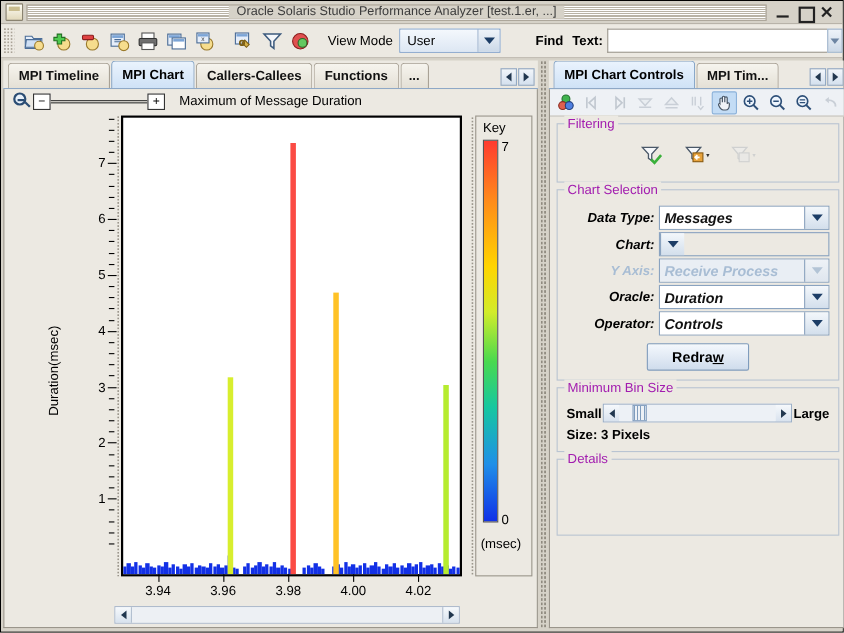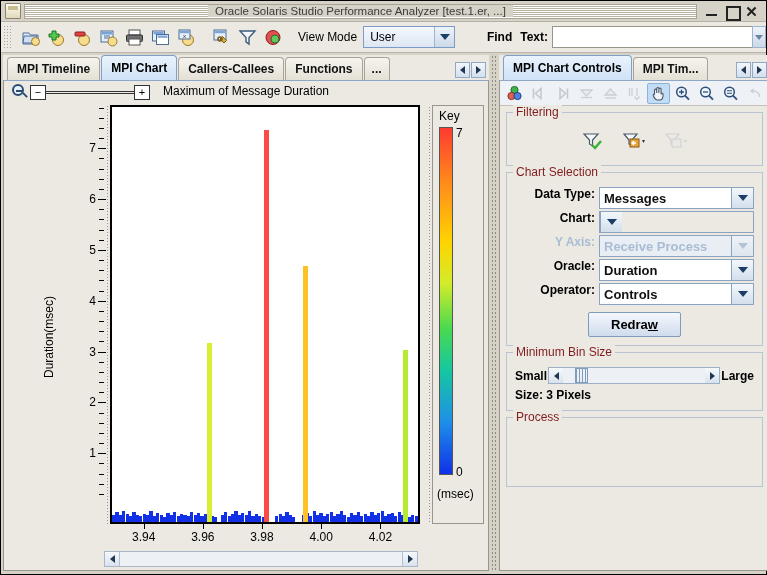--- a/index.html
+++ b/index.html
@@ -293,27 +293,27 @@
 
   .group{
     margin:6px 6px 0 6px;
     border:1px solid #b9c4d2;
     position:relative;
     padding:14px 8px 8px 8px;
     background:#ece9e2;
   }
   .group > .glegend{
     position:absolute; top:-8px; left:6px; background:#ece9e2;
-    padding:0 3px; font-size:12px; color:#7f1d1d;
+    padding:0 3px; font-size:12px; color:#a21caf;
   }
   .filter-row{ display:flex; justify-content:center; gap:16px; padding:3px 0 5px 0;}
   .ficon{ width:26px;height:22px; display:flex;align-items:center;justify-content:center; cursor:pointer;}
   .ficon.dis{opacity:0.4;cursor:default;}
 
-  .selrow{ display:flex; align-items:flex-start; margin-bottom:2px; }
+  .selrow{ display:flex; align-items:center; margin-bottom:2px;font-style:italic; }
   .sellabel{ width:84px; text-align:right; padding-right:4px; font-size:12px; font-weight:bold; }
   .selcombo{
     flex:1 1 auto; height:22px;
     display:flex; align-items:stretch;
     border:1px solid #8aa3c0;
   }
   .selcombo .v{
     flex:1 1 auto; background:#fff; display:flex;align-items:center;
     padding:0 4px; font-size:13px; font-weight:bold; color:#111;
   }
@@ -866,20 +866,20 @@
               <div class="bs-btn">
                   <div class="tri-r"></div>
                 </div>
             </div>
             <span class="binlabel">Large</span>
           </div>
           <div class="binsize">Size: 3 Pixels</div>
         </div>
 
         <div class="group">
-          <span class="glegend">Process</span>
+          <span class="glegend">Details</span>
           <div class="details-body"></div>
         </div>
 
       </div>
     </div>
   </div>
 </div>
 
 </body></html>

